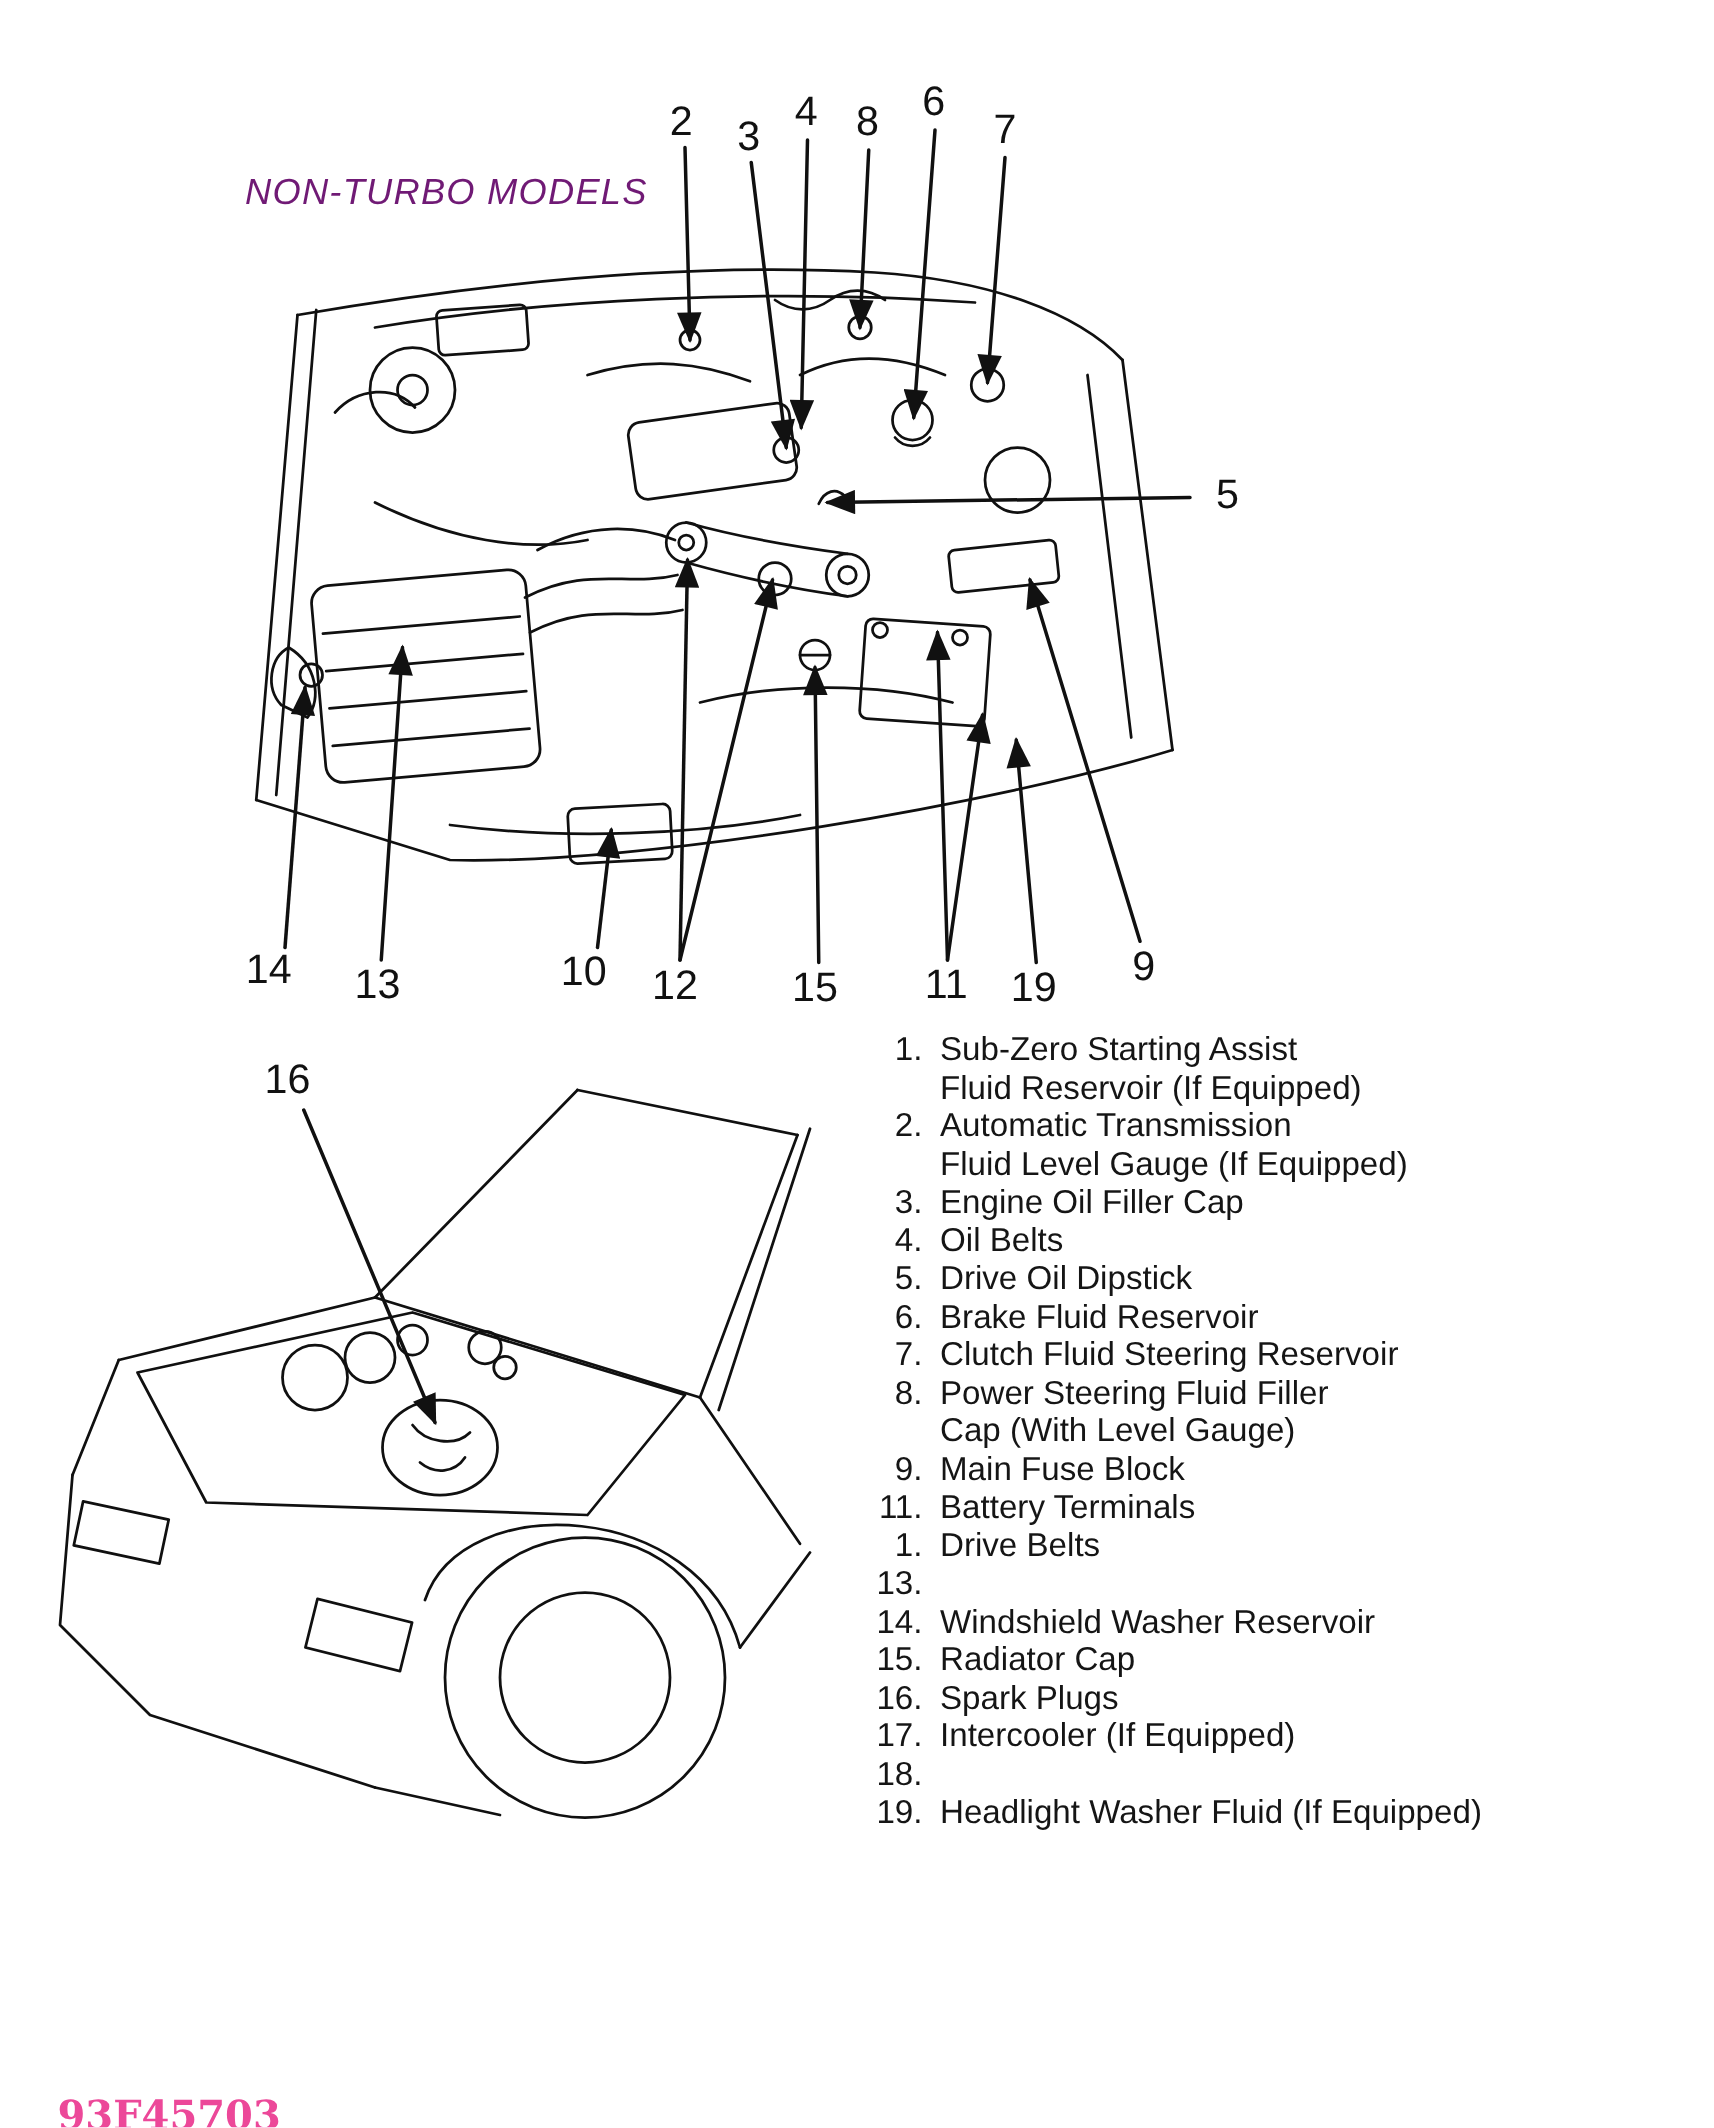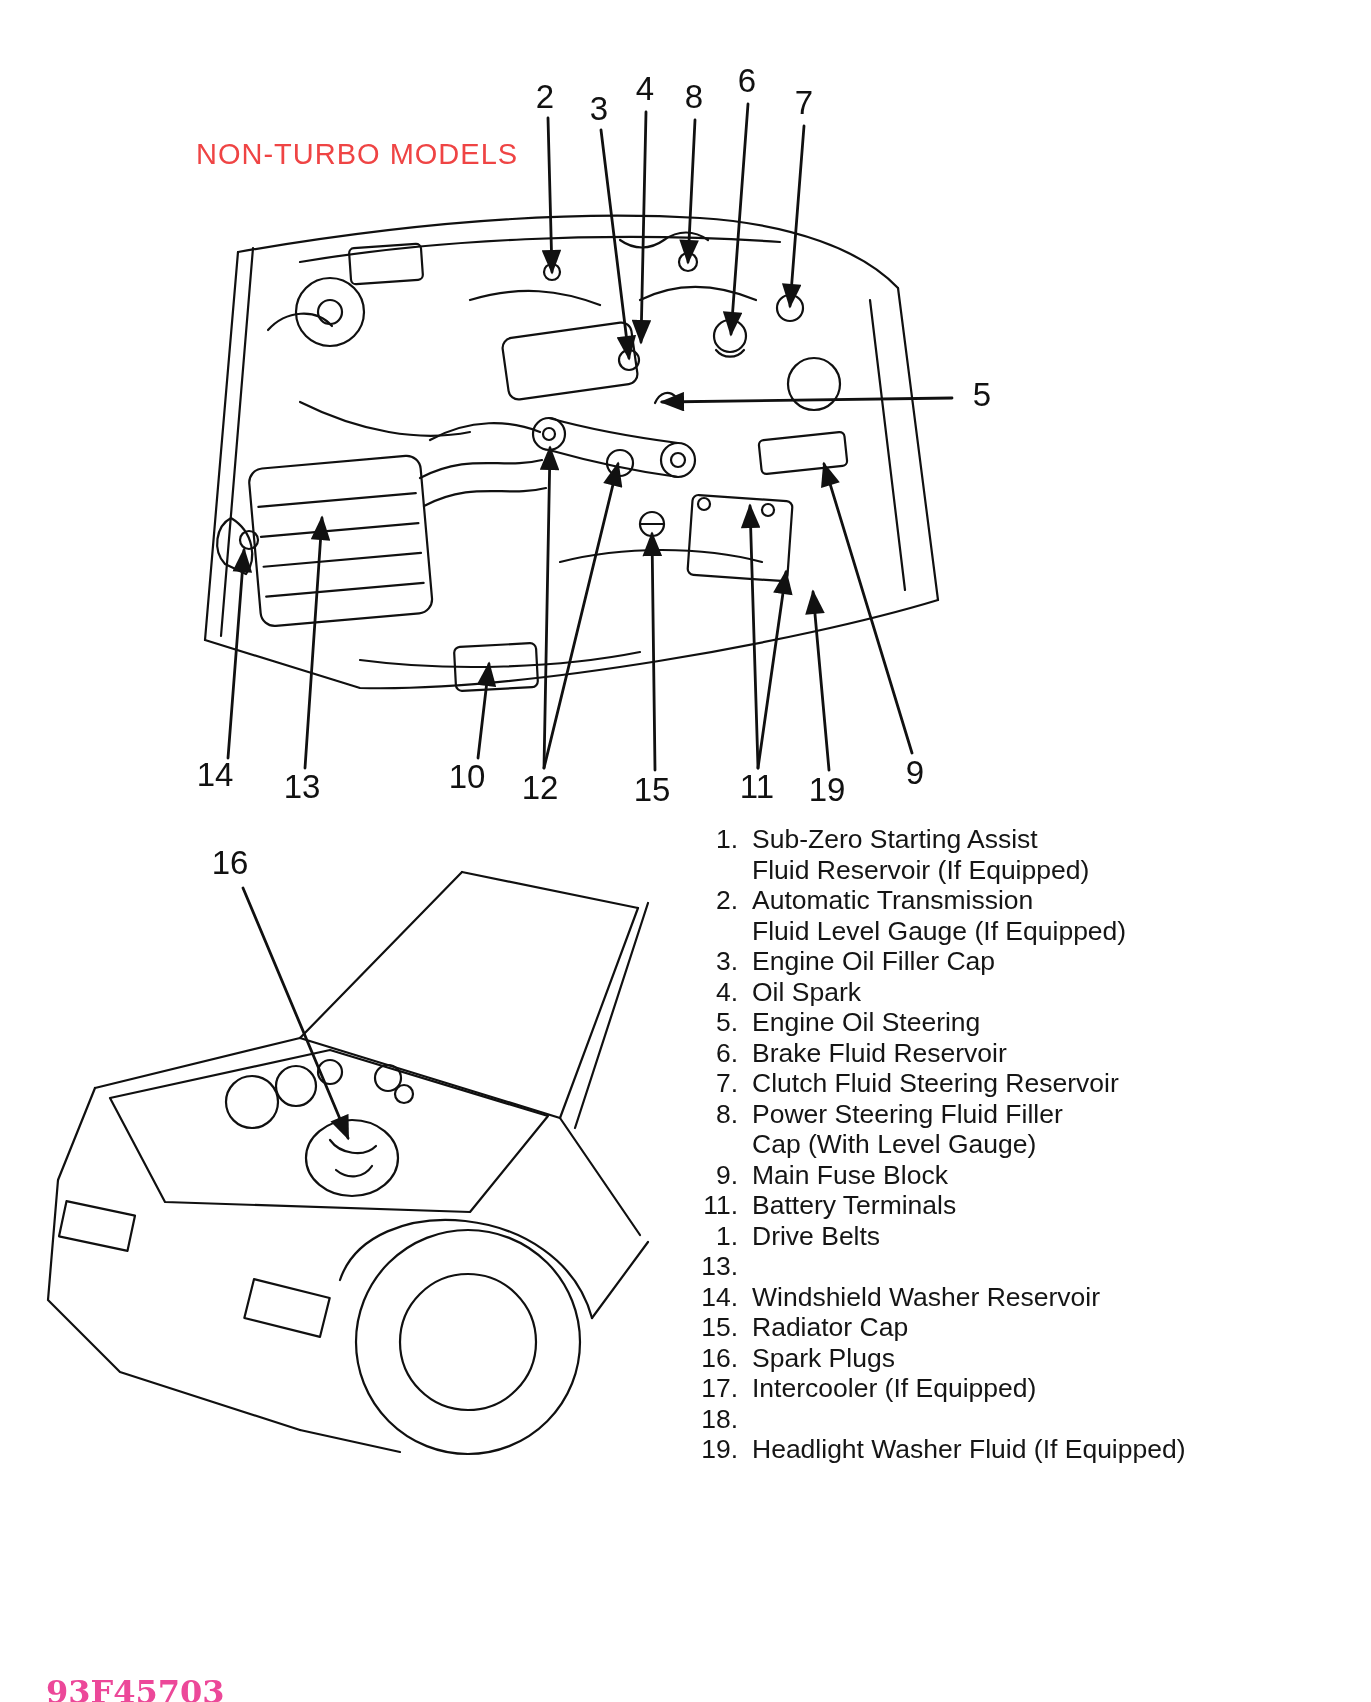--- a/index.html
+++ b/index.html
@@ -7,21 +7,21 @@
     position:relative;
     width:1371px;height:1702px;
     background:#ffffff;
     font-family:"Liberation Sans", sans-serif;
     color:#111;
     overflow:hidden;
   }
   .art{position:absolute;left:0;top:0;width:1371px;height:1702px;}
   .diagram-title{
     position:absolute;left:196px;top:138px;
-    font-size:29px;letter-spacing:1px;color:#ef4444;
+    font-size:29px;letter-spacing:1px;color:#701a75;font-style:italic;
   }
   .figure-code{
     position:absolute;left:46px;top:1673px;
     font-family:"DejaVu Serif", serif;
     font-weight:bold;font-size:32px;color:#ec4899;
   }
   .legend{
     position:absolute;left:692px;top:824px;width:600px;
     font-size:26.5px;line-height:30.5px;color:#151515;
   }
@@ -201,25 +201,25 @@
       <div class="legend-item">
         <span class="legend-num">2.</span>
         <span class="legend-text">Automatic Transmission<br>Fluid Level Gauge (If Equipped)</span>
       </div>
       <div class="legend-item">
         <span class="legend-num">3.</span>
         <span class="legend-text">Engine Oil Filler Cap</span>
       </div>
       <div class="legend-item">
         <span class="legend-num">4.</span>
-        <span class="legend-text">Oil Spark</span>
+        <span class="legend-text">Oil Belts</span>
       </div>
       <div class="legend-item">
         <span class="legend-num">5.</span>
-        <span class="legend-text">Engine Oil Steering</span>
+        <span class="legend-text">Drive Oil Dipstick</span>
       </div>
       <div class="legend-item">
         <span class="legend-num">6.</span>
         <span class="legend-text">Brake Fluid Reservoir</span>
       </div>
       <div class="legend-item">
         <span class="legend-num">7.</span>
         <span class="legend-text">Clutch Fluid Steering Reservoir</span>
       </div>
       <div class="legend-item">

